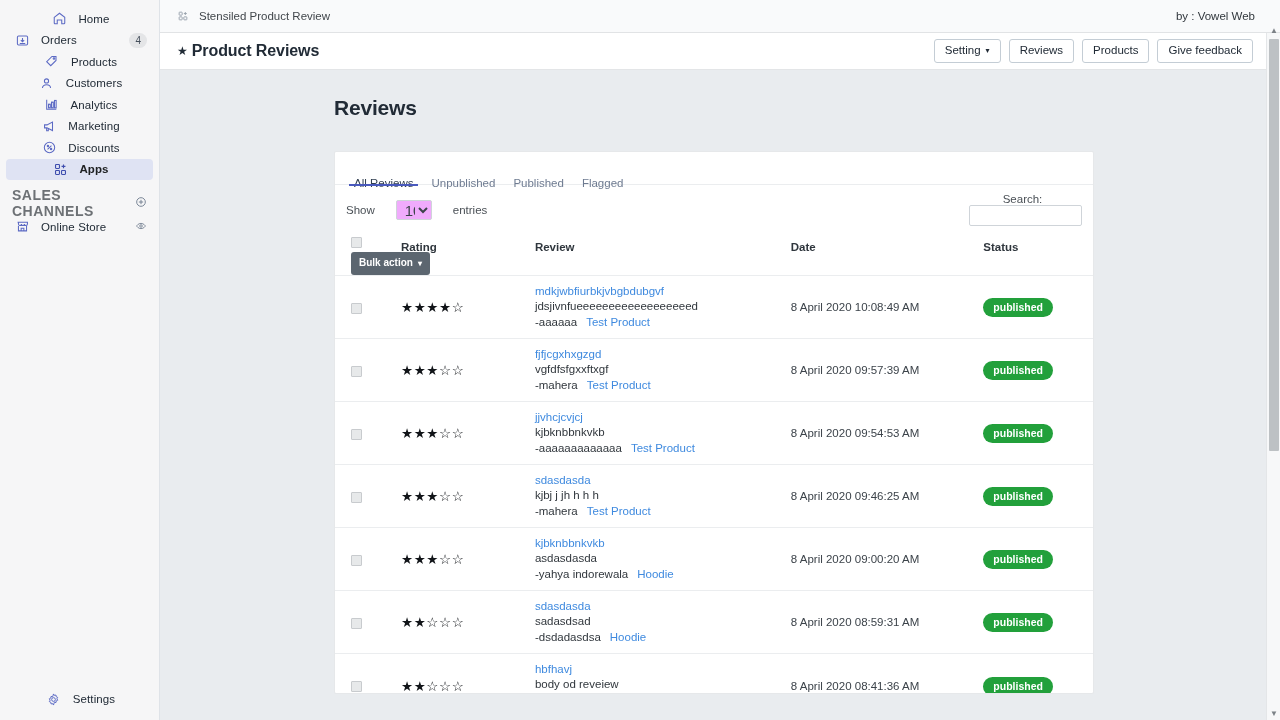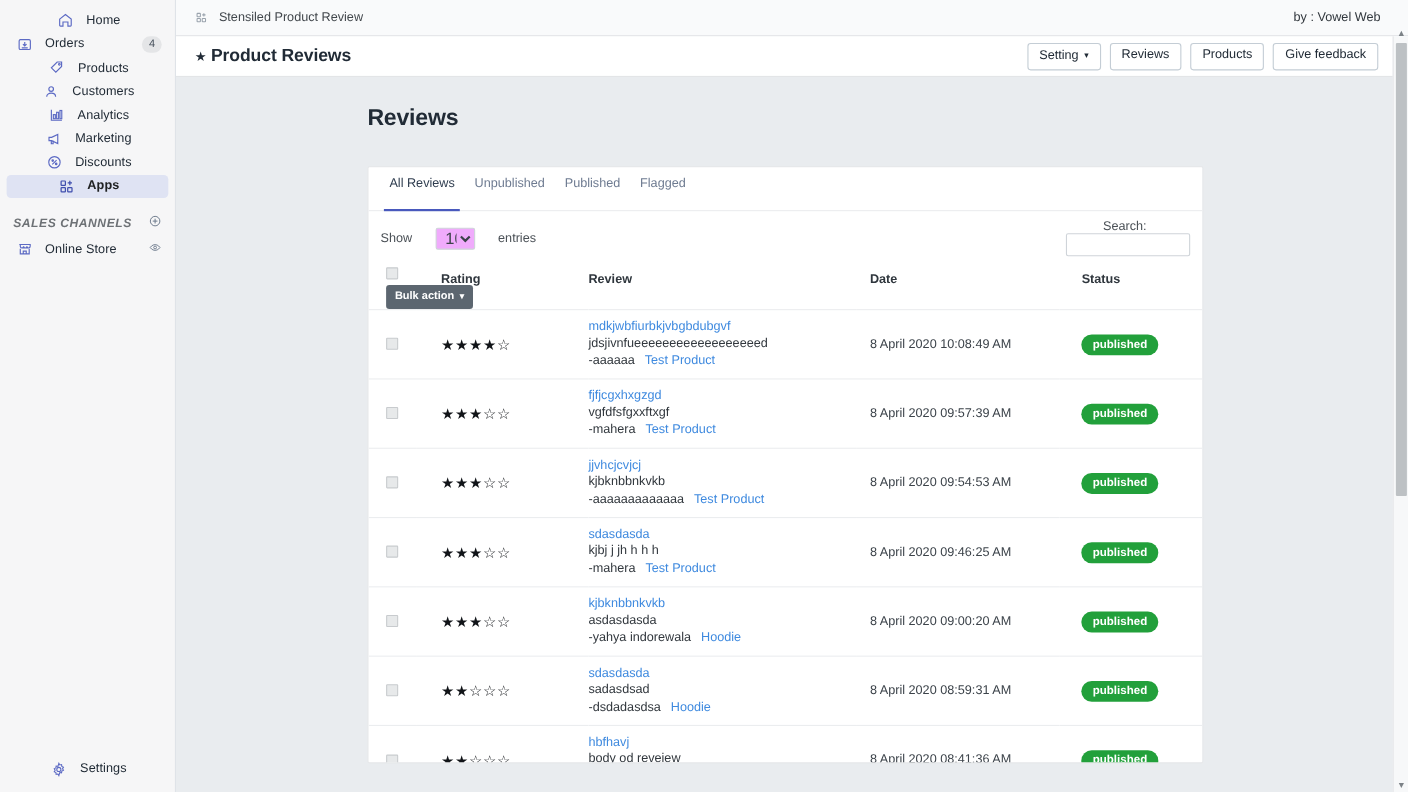--- a/index.html
+++ b/index.html
@@ -50,21 +50,21 @@
     background: #e4e5e7; color: #454f5b;
     font-size: 10px; border-radius: 9px;
     padding: 1px 6px; line-height: 13px;
   }
   .section-head {
     display: flex; align-items: center;
     margin: 14px 6px 4px 6px; padding: 0 6px;
     height: 18px;
   }
   .section-head .sec-title {
-    font-size: 11px; color: #6d7175; letter-spacing: .5px; font-weight: 600; font-style: italic;
+    font-size: 14px; color: #6d7175; letter-spacing: .5px; font-weight: 600;
   }
   .section-head .plus { margin-left: auto; }
   .sidebar-bottom {
     position: absolute; left: 0; bottom: 10px; width: 100%;
   }
 
   
   .pane { flex: 1 1 auto; height: 720px; position: relative; background: #e9ecef; overflow: hidden; }
 
   .topbar {
@@ -108,21 +108,21 @@
   .card {
     margin: 31px 0 0 174px;
     width: 760px;
     background: #ffffff;
     border: 1px solid #e6e8ea;
     border-radius: 2px;
     height: 543px;
     overflow: hidden;
   }
 
-  .tabs { display: flex; padding: 0 10px; border-bottom: 1px solid #ebedef; height: 40px; }
+  .tabs { display: flex; padding: 16px 10px; border-bottom: 1px solid #ebedef; height: 20px; }
   .tab {
     font-size: 11.5px; color: #6e7b91;
     padding: 9px 9px 8px 9px;
     cursor: pointer; position: relative; white-space: nowrap;
   }
   .tab.active { color: #2f3d4f; }
   .tab.active::after {
     content:''; position:absolute; left: 4px; right: 4px; bottom: -1px;
     height: 2px; background: #4959bd;
   }

